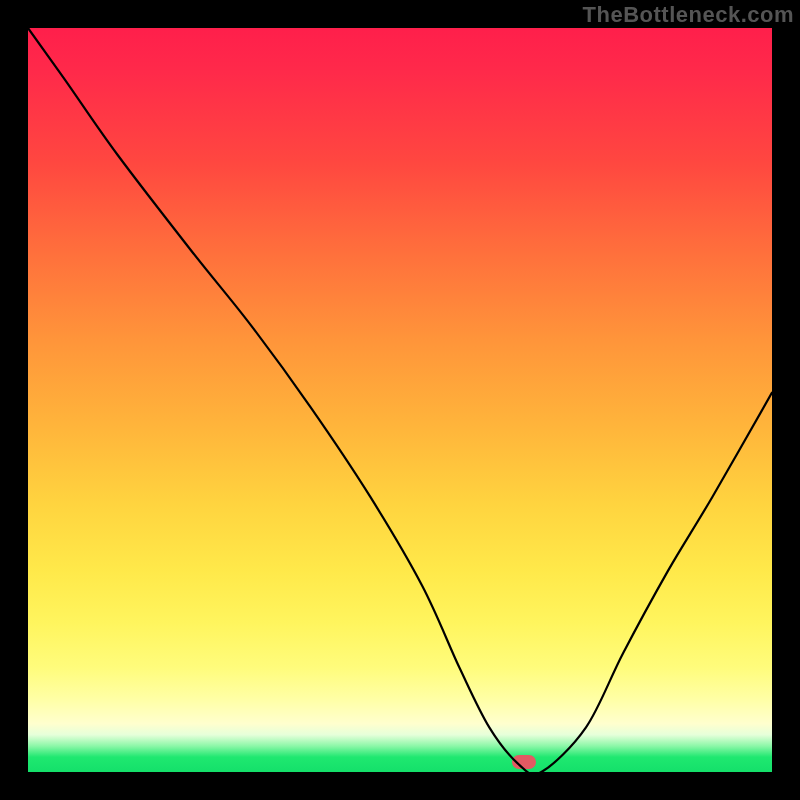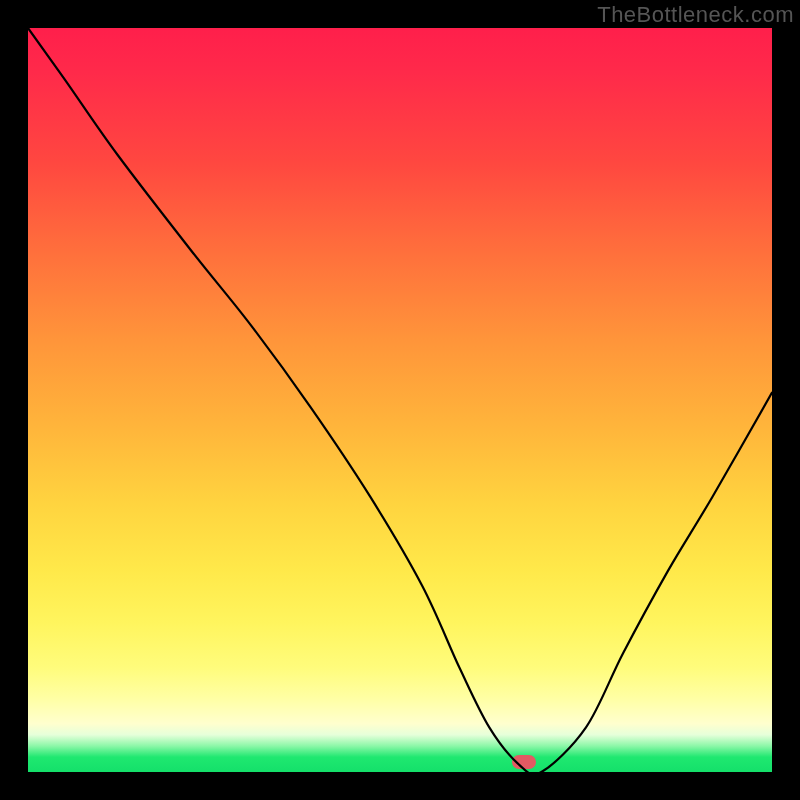--- a/index.html
+++ b/index.html
@@ -16,21 +16,21 @@
     width: 800px;
     height: 800px;
     background: #000;
   }
   .watermark {
     position: absolute;
     top: 2px;
     right: 6px;
     color: #555;
     font-size: 22px;
-    font-weight: 400;
+    font-weight: 700;
     letter-spacing: 0.5px;
     z-index: 20;
     user-select: none;
   }
   
   .plot-area {
     position: absolute;
     left: 28px;
     top: 28px;
     width: 744px;   

